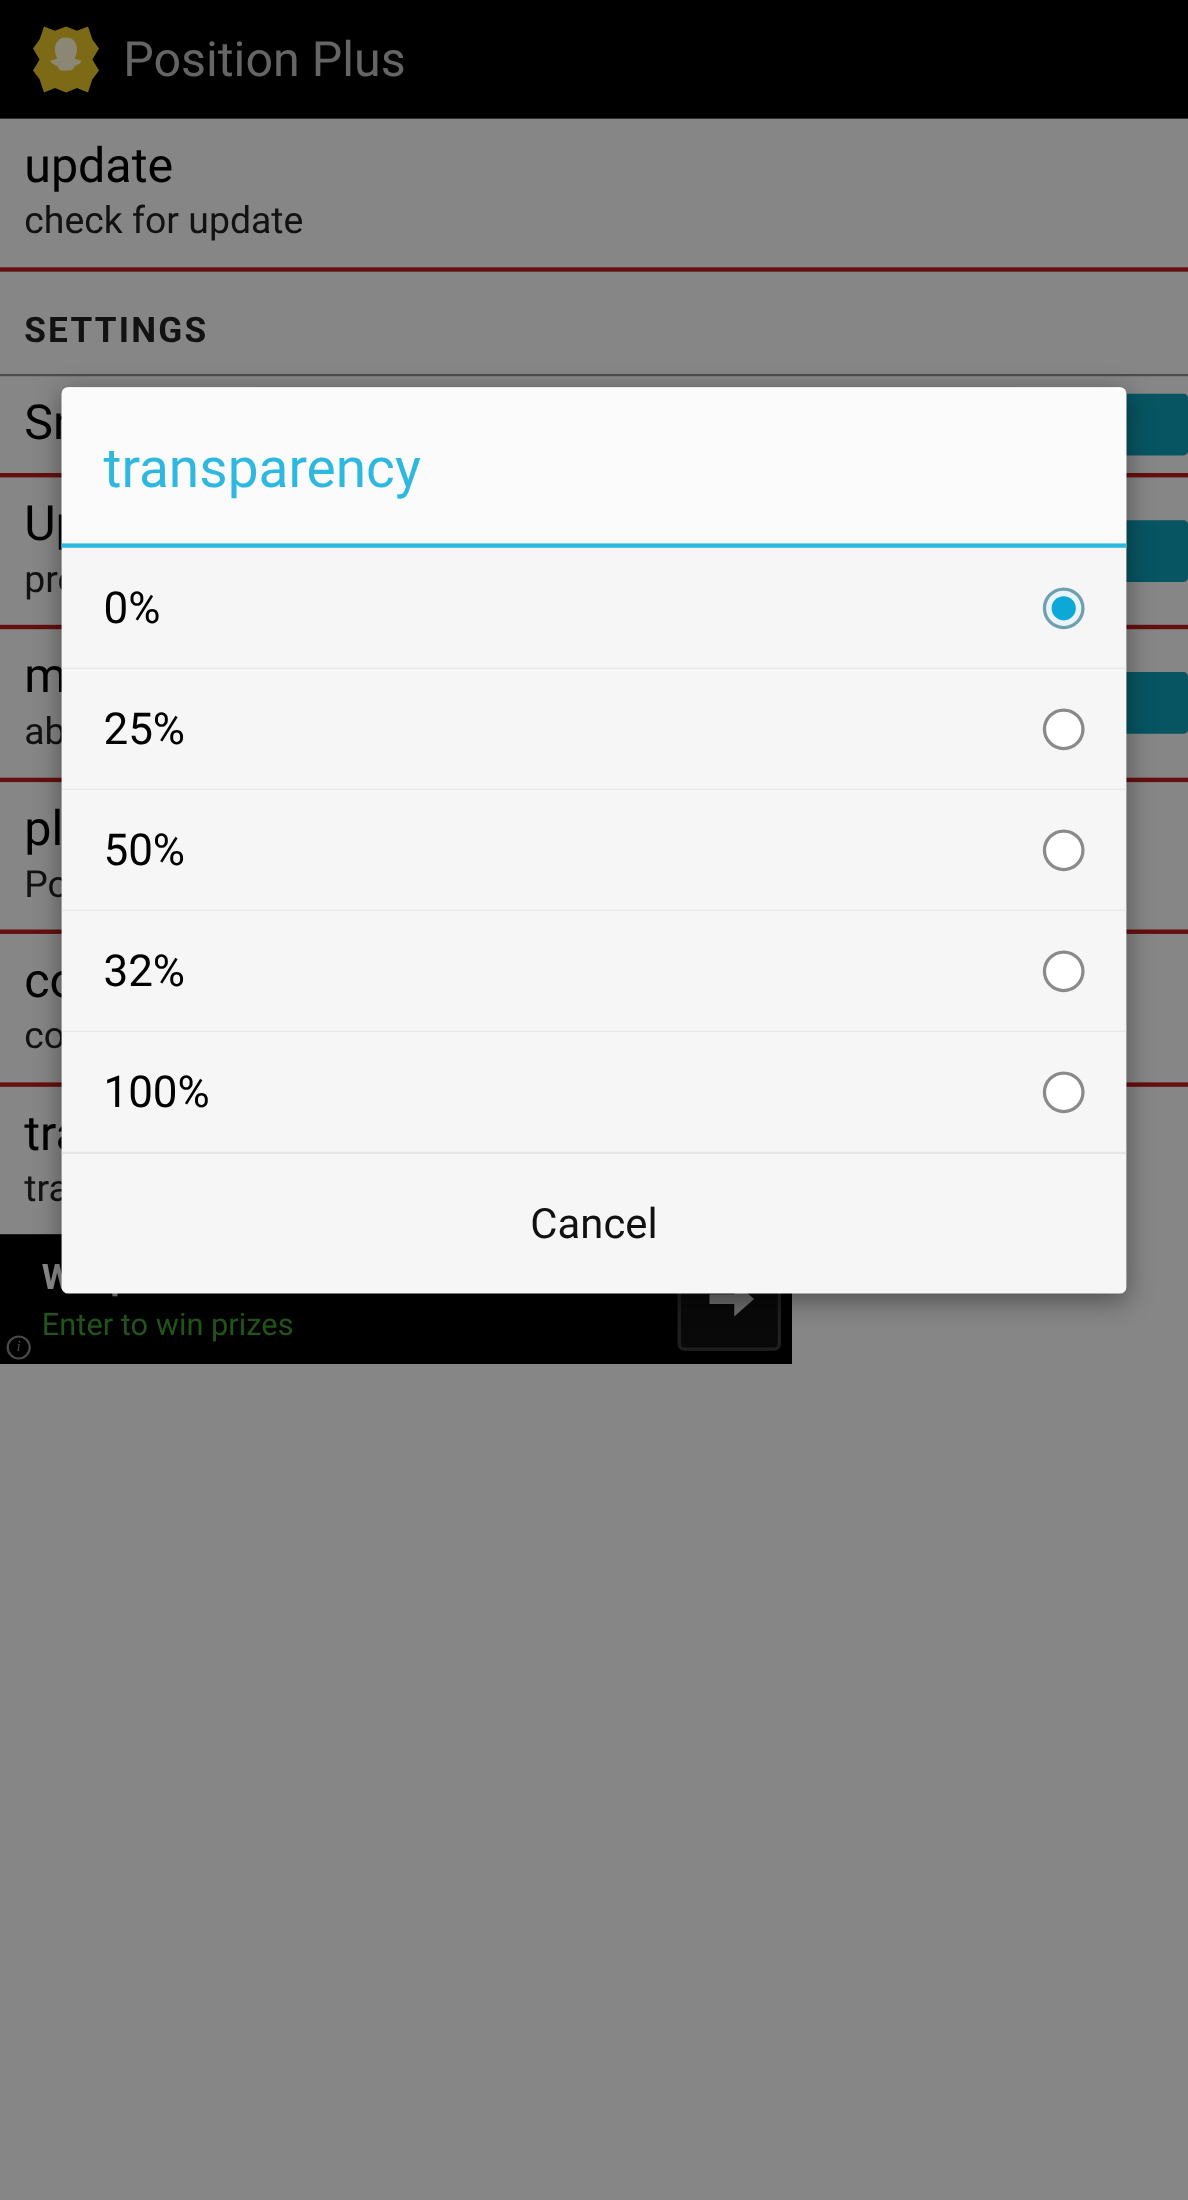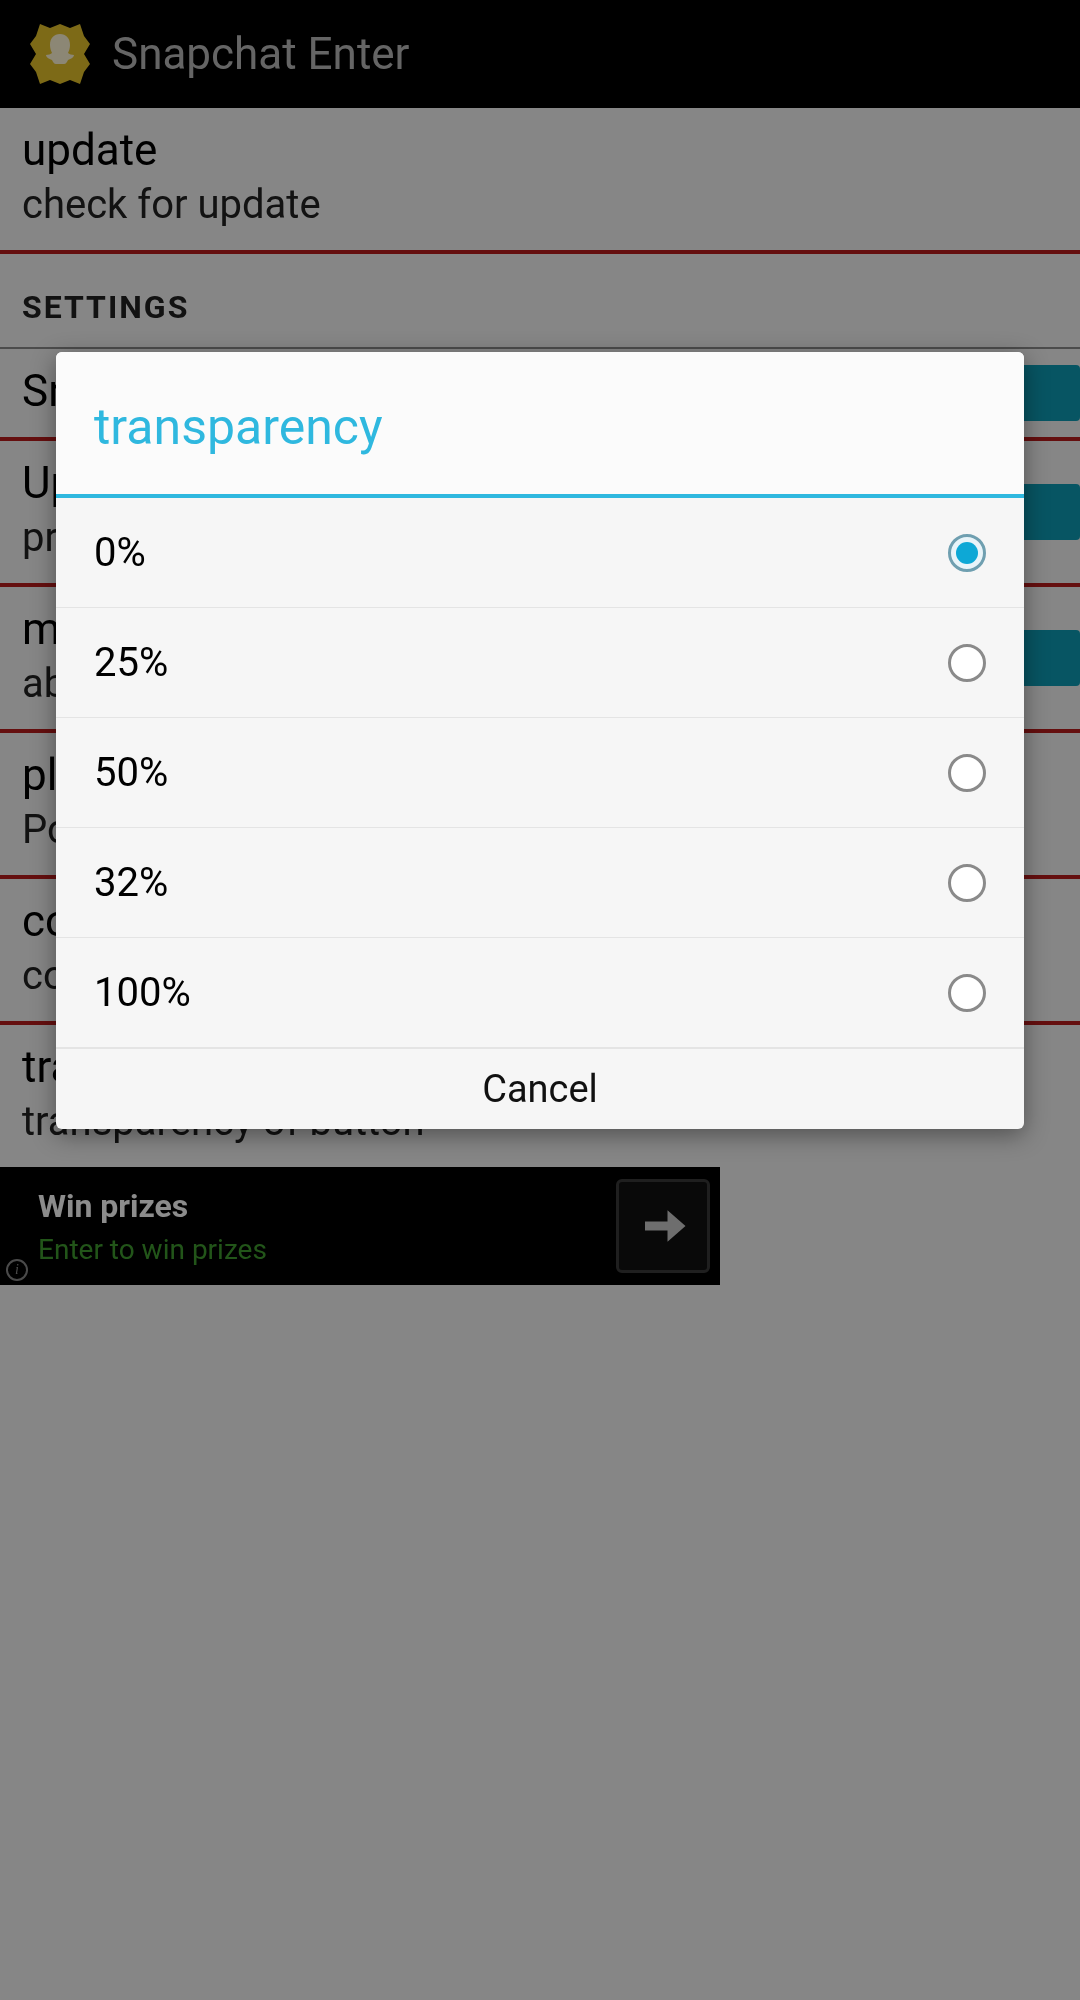--- a/index.html
+++ b/index.html
@@ -25,21 +25,21 @@
     font-weight: 400;
   }
 
   .content { background: #f4f4f4; }
 
   .row {
     padding: 16px 22px 20px;
     border-bottom: 4px solid #b91c1c;
   }
   .row .title { font-size: 44px; color: #000; }
-  .row .sub { font-size: 40px; color: #222; margin-top: 4px; line-height: 1.25; }
+  .row .sub { font-size: 34px; color: #222; margin-top: 4px; line-height: 1.25; }
 
   .section-header {
     padding: 34px 22px 21px;
     font-size: 32px;
     font-weight: 700;
     letter-spacing: 2px;
     color: #222;
     border-bottom: 2px solid #8a8a8a;
   }
 
@@ -135,21 +135,21 @@
   .radio.selected {
     border-color: #6f9fb0;
     background: #e8f4f9;
   }
   .radio.selected .dot {
     width: 22px; height: 22px;
     background: #0da8d6;
     border-radius: 50%;
   }
   .dialog-footer {
-    height: 81px;
+    height: 128px;
     display: flex;
     align-items: center;
     justify-content: center;
     font-size: 38px;
     color: #111;
     border-top: 1px solid #e4e4e4;
   }
 
   .hidden-under { position: relative; }
 </style>
@@ -157,21 +157,21 @@
 <body>
 
 <div class="hidden-under">
   <div class="app-bar">
     <div class="app-icon">
       <svg viewBox="0 0 64 64">
         <polygon points="32,2 42,6 52,2 56,14 62,22 56,32 62,42 56,50 52,62 42,58 32,62 22,58 12,62 8,50 2,42 8,32 2,22 8,14 12,2 22,6" fill="#e4c22a"></polygon>
         <path d="M32 12c-6 0-10 4-10 11 0 3 1 6 2 8-1 1-4 2-6 2 0 2 3 4 6 5 1 2 2 4 4 4h8c2 0 3-2 4-4 3-1 6-3 6-5-2 0-5-1-6-2 1-2 2-5 2-8 0-7-4-11-10-11z" fill="#fff6d6"></path>
       </svg>
     </div>
-    <div class="app-title">Snapchat Enter</div>
+    <div class="app-title">Position Plus</div>
   </div>
 
   <div class="content">
     <div class="row">
       <div class="title">update</div>
       <div class="sub">check for update</div>
     </div>
 
     <div class="section-header">SETTINGS</div>
 

